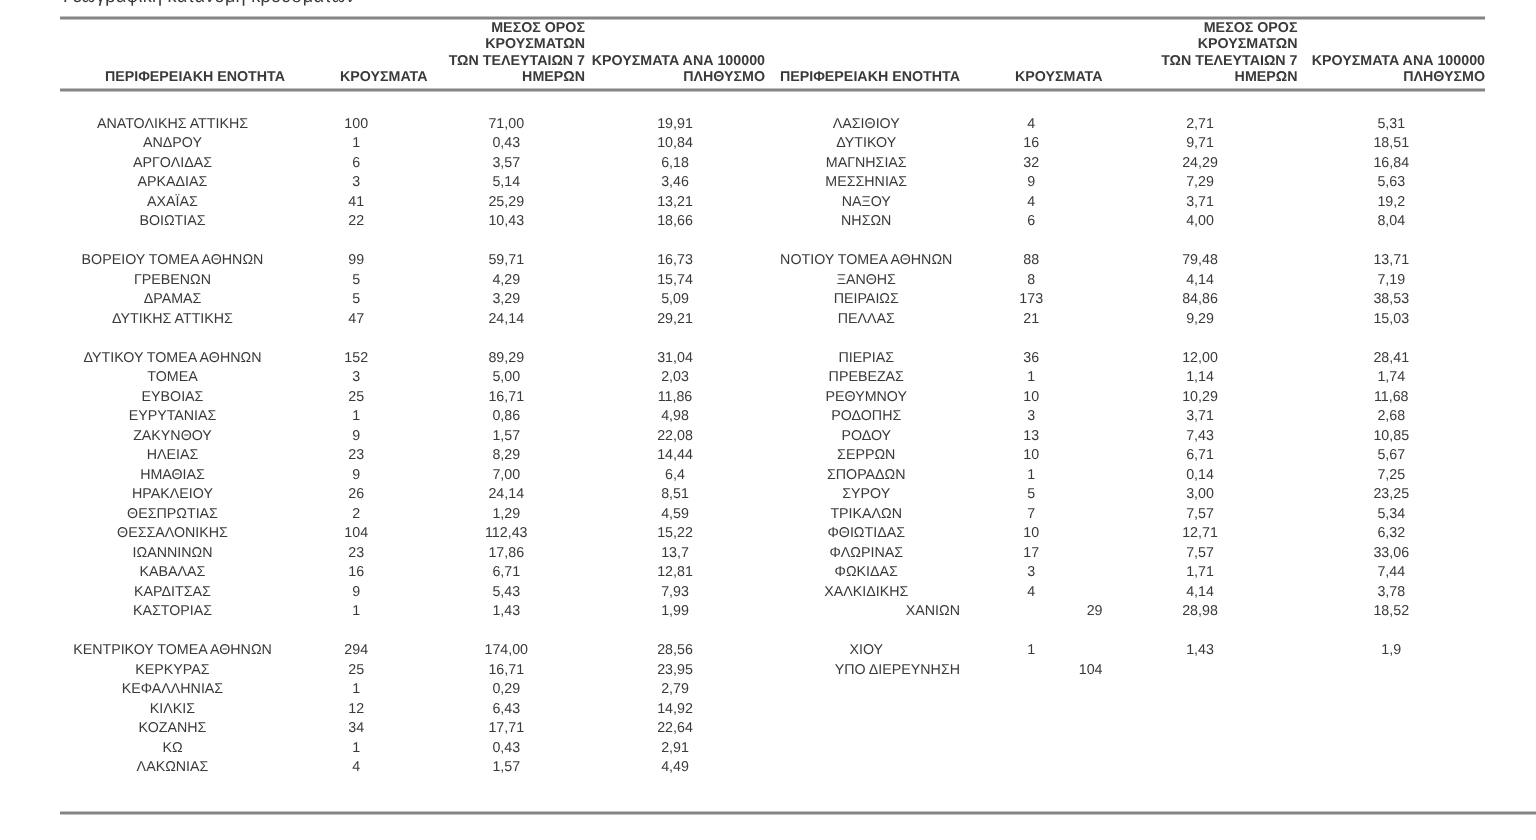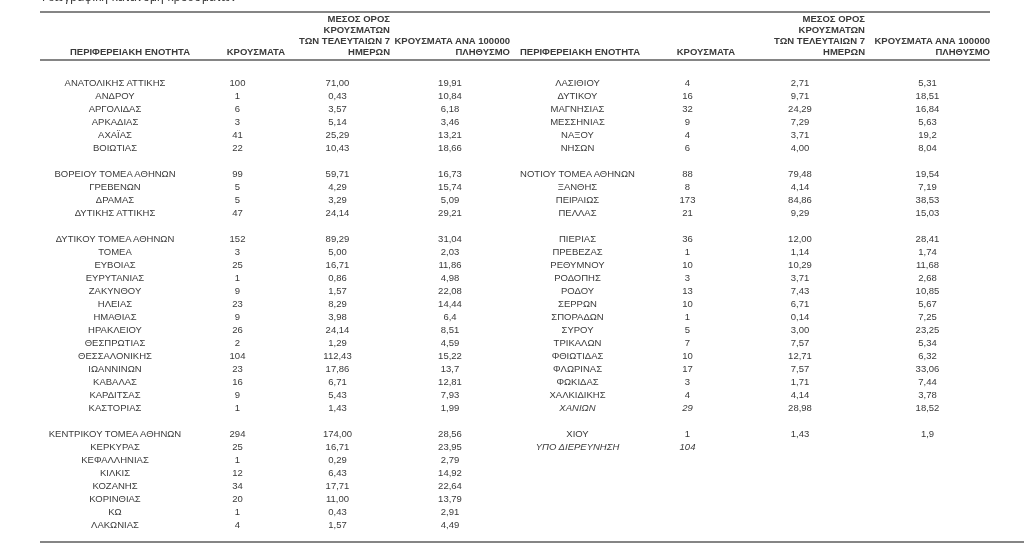--- a/index.html
+++ b/index.html
@@ -33,21 +33,21 @@
   .hcell{
     text-align:right;font-size:9.5px;line-height:11px;
     white-space:pre-line;padding-bottom:2px;font-weight:700;
   }
   .row{height:13px;align-items:center;}
   .cell{
     text-align:center;font-size:9.5px;line-height:13px;
     white-space:nowrap;overflow:visible;
   }
   .section-gap{height:13px;}
-  .italic{font-style:italic;}
+  .italic{text-align:right;}
   .table-body{padding-top:2px;}
 </style>
 </head>
 <body>
 
 <div class="sheet">
 
   <div class="title-clip">
     <span>Γεωγραφική κατανομή κρουσμάτων</span>
   </div>
@@ -143,21 +143,21 @@
         <div class="section-gap"></div>
         <div class="grid row">
           <div class="cell">ΒΟΡΕΙΟΥ ΤΟΜΕΑ ΑΘΗΝΩΝ</div>
           <div class="cell">99</div>
           <div class="cell">59,71</div>
           <div class="cell">16,73</div>
           <div class="cell"></div>
           <div class="cell">ΝΟΤΙΟΥ ΤΟΜΕΑ ΑΘΗΝΩΝ</div>
           <div class="cell">88</div>
           <div class="cell">79,48</div>
-          <div class="cell">19,54</div>
+          <div class="cell">13,71</div>
         </div>
         <div class="grid row">
           <div class="cell">ΓΡΕΒΕΝΩΝ</div>
           <div class="cell">5</div>
           <div class="cell">4,29</div>
           <div class="cell">15,74</div>
           <div class="cell"></div>
           <div class="cell">ΞΑΝΘΗΣ</div>
           <div class="cell">8</div>
           <div class="cell">4,14</div>
@@ -248,21 +248,21 @@
           <div class="cell">14,44</div>
           <div class="cell"></div>
           <div class="cell">ΣΕΡΡΩΝ</div>
           <div class="cell">10</div>
           <div class="cell">6,71</div>
           <div class="cell">5,67</div>
         </div>
         <div class="grid row">
           <div class="cell">ΗΜΑΘΙΑΣ</div>
           <div class="cell">9</div>
-          <div class="cell">3,98</div>
+          <div class="cell">7,00</div>
           <div class="cell">6,4</div>
           <div class="cell"></div>
           <div class="cell">ΣΠΟΡΑΔΩΝ</div>
           <div class="cell">1</div>
           <div class="cell">0,14</div>
           <div class="cell">7,25</div>
         </div>
         <div class="grid row">
           <div class="cell">ΗΡΑΚΛΕΙΟΥ</div>
           <div class="cell">26</div>
@@ -390,31 +390,20 @@
           <div class="cell">34</div>
           <div class="cell">17,71</div>
           <div class="cell">22,64</div>
           <div class="cell"></div>
           <div class="cell"></div>
           <div class="cell"></div>
           <div class="cell"></div>
           <div class="cell"></div>
         </div>
         <div class="grid row">
-          <div class="cell">ΚΟΡΙΝΘΙΑΣ</div>
-          <div class="cell">20</div>
-          <div class="cell">11,00</div>
-          <div class="cell">13,79</div>
-          <div class="cell"></div>
-          <div class="cell"></div>
-          <div class="cell"></div>
-          <div class="cell"></div>
-          <div class="cell"></div>
-        </div>
-        <div class="grid row">
           <div class="cell">ΚΩ</div>
           <div class="cell">1</div>
           <div class="cell">0,43</div>
           <div class="cell">2,91</div>
           <div class="cell"></div>
           <div class="cell"></div>
           <div class="cell"></div>
           <div class="cell"></div>
           <div class="cell"></div>
         </div>

